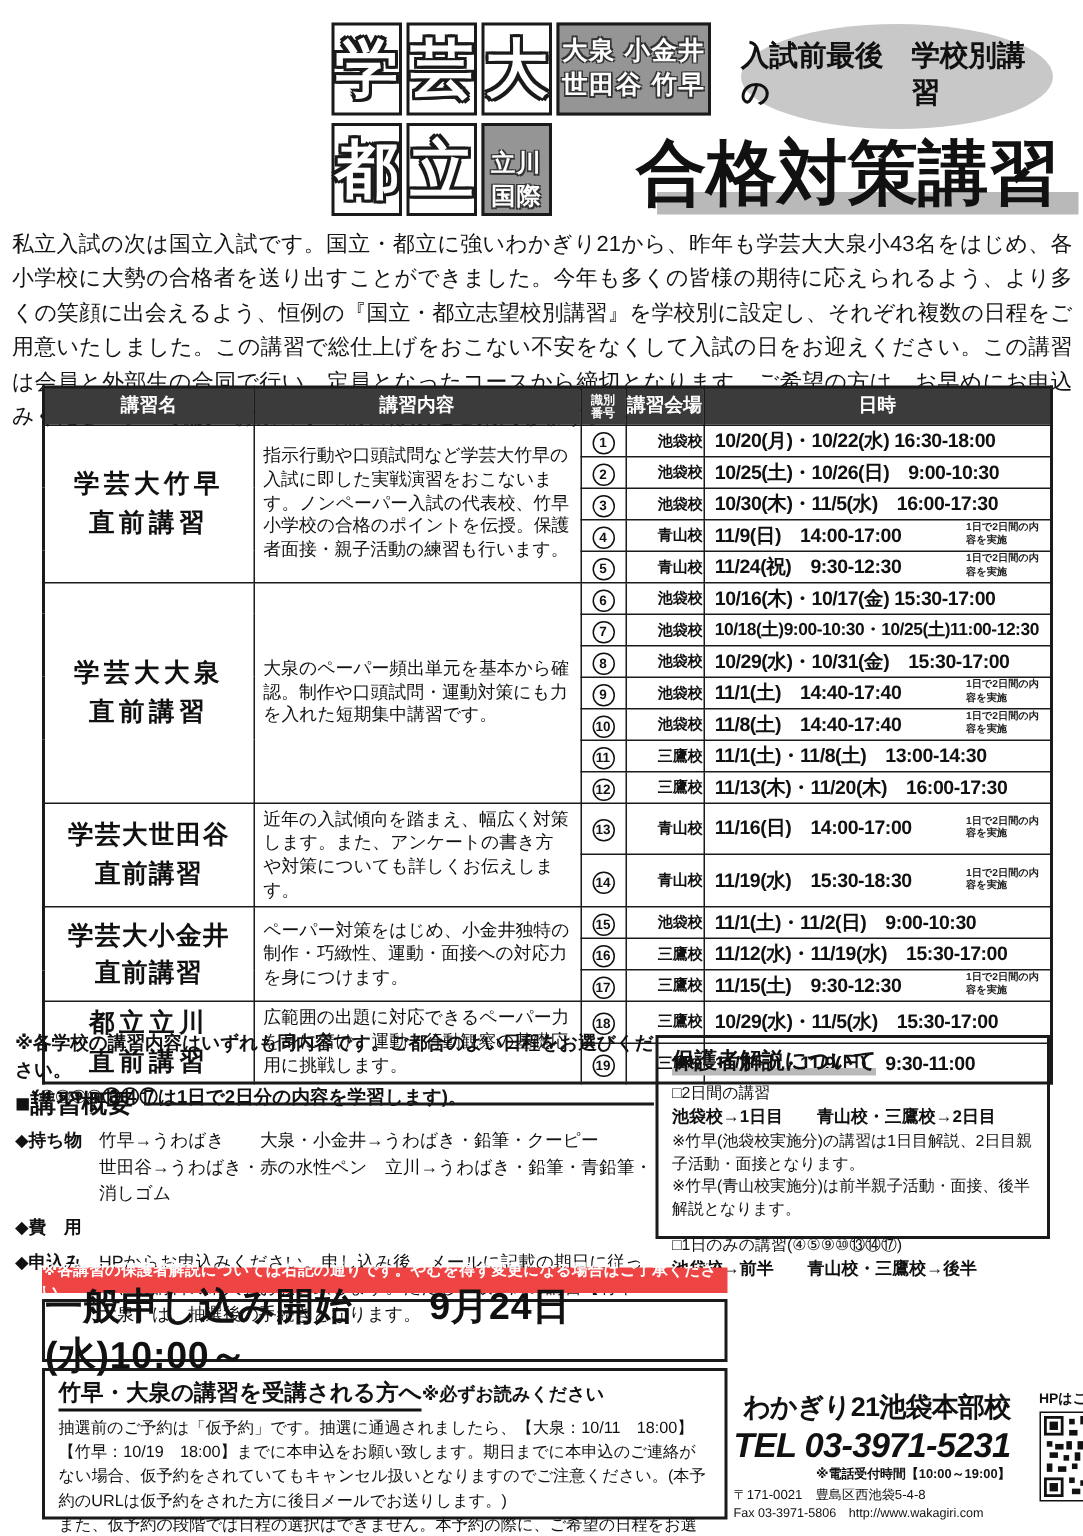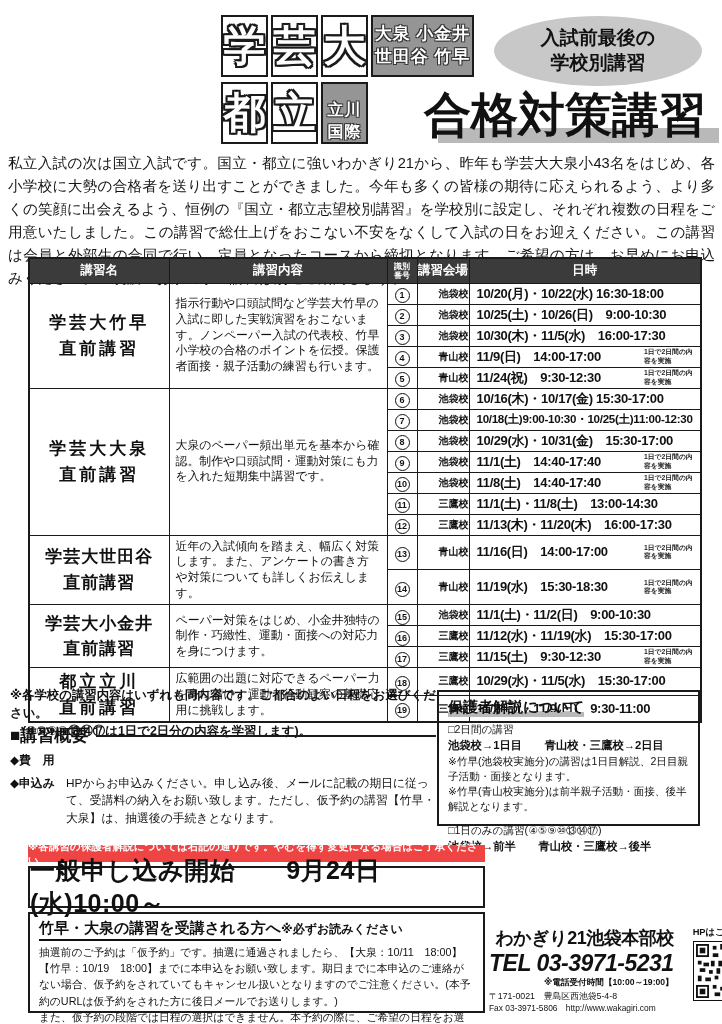--- a/index.html
+++ b/index.html
@@ -10,21 +10,21 @@
   
   .brand-box { position:absolute; left:28px; top:14px; width:186px; height:130px; border:3px solid #1a1a1a; text-align:center; padding-top:2px; }
   .brand-l1 { font-size:31px; font-weight:900; letter-spacing:0.5px; line-height:1.1; }
   .brand-l2,.brand-l3 { font-size:42px; font-weight:700; line-height:1.02; letter-spacing:1px; }
   .char-box { position:absolute; width:47px; height:62px; border:2.5px solid #1a1a1a; display:flex; align-items:center; justify-content:center; background:#fff; }
   .outline-char { font-size:42px; font-weight:900; color:#fff;
     text-shadow:-2px -2px 0 #1a1a1a,2px -2px 0 #1a1a1a,-2px 2px 0 #1a1a1a,2px 2px 0 #1a1a1a,0 -2px 0 #1a1a1a,0 2px 0 #1a1a1a,-2px 0 0 #1a1a1a,2px 0 0 #1a1a1a; }
   .gray-box { position:absolute; background:#959595; border:2px solid #1a1a1a; display:flex; flex-direction:column; align-items:center; justify-content:center; }
   .gray-box-line { font-size:17px; font-weight:900; color:#fff; line-height:1.35; letter-spacing:1px;
     text-shadow:-1px -1px 0 #333,1px -1px 0 #333,-1px 1px 0 #333,1px 1px 0 #333; }
-  .oval-badge { position:absolute; left:494px; top:16px; width:208px; height:70px; background:#c8c8c8; border-radius:50%; display:flex; flex-direction:column; align-items:center; justify-content:center; }
+  .oval-badge { position:absolute; left:494px; top:16px; width:208px; height:70px; background:#c8c8c8; border-radius:50%; display:flex; align-items:center; justify-content:center; }
   .oval-line { font-size:19px; font-weight:800; line-height:1.3; color:#111; }
   .main-title { position:absolute; left:424px; top:84px; width:298px; font-size:47px; font-weight:900; letter-spacing:0px; color:#111; z-index:2; white-space:nowrap; }
   .title-shadow { position:absolute; left:438px; top:128px; width:281px; height:15px; background:#b9b9b9; z-index:1; }
 
   
   .intro { position:absolute; left:8px; top:152px; width:707px; font-size:14.6px; line-height:1.57; font-weight:500; text-align:justify; color:#141414; }
 
   
   .course-table { position:absolute; left:28px; top:257px; width:672px; border-collapse:collapse; table-layout:fixed; }
   .course-table th, .course-table td { border:1.5px solid #1a1a1a; }
@@ -370,20 +370,25 @@
 
   <div class="same-note">
     <div>※各学校の講習内容はいずれも同内容です。ご都合のよい日程をお選びください。</div>
     <div class="same-note-l2">(④⑤⑨⑩⑬⑭⑰は1日で2日分の内容を学習します)。</div>
   </div>
 
   <div class="overview">
     <div class="overview-head">
       <span class="overview-title">■講習概要</span>
       <span class="overview-rule"></span>
+    </div>
+    <div class="ov-item">
+      <div class="ov-label">◆持ち物</div>
+      <div class="ov-text">竹早→うわばき　　大泉・小金井→うわばき・鉛筆・クーピー
+世田谷→うわばき・赤の水性ペン　立川→うわばき・鉛筆・青鉛筆・消しゴム</div>
     </div>
     <div class="ov-item">
       <div class="ov-label">◆費　用</div>
     </div>
     <div class="ov-item">
       <div class="ov-label">◆申込み</div>
       <div class="ov-text">HPからお申込みください。申し込み後、メールに記載の期日に従って、受講料の納入をお願い致します。ただし、仮予約の講習【竹早・大泉】は、抽選後の手続きとなります。</div>
     </div>
   </div>
 

